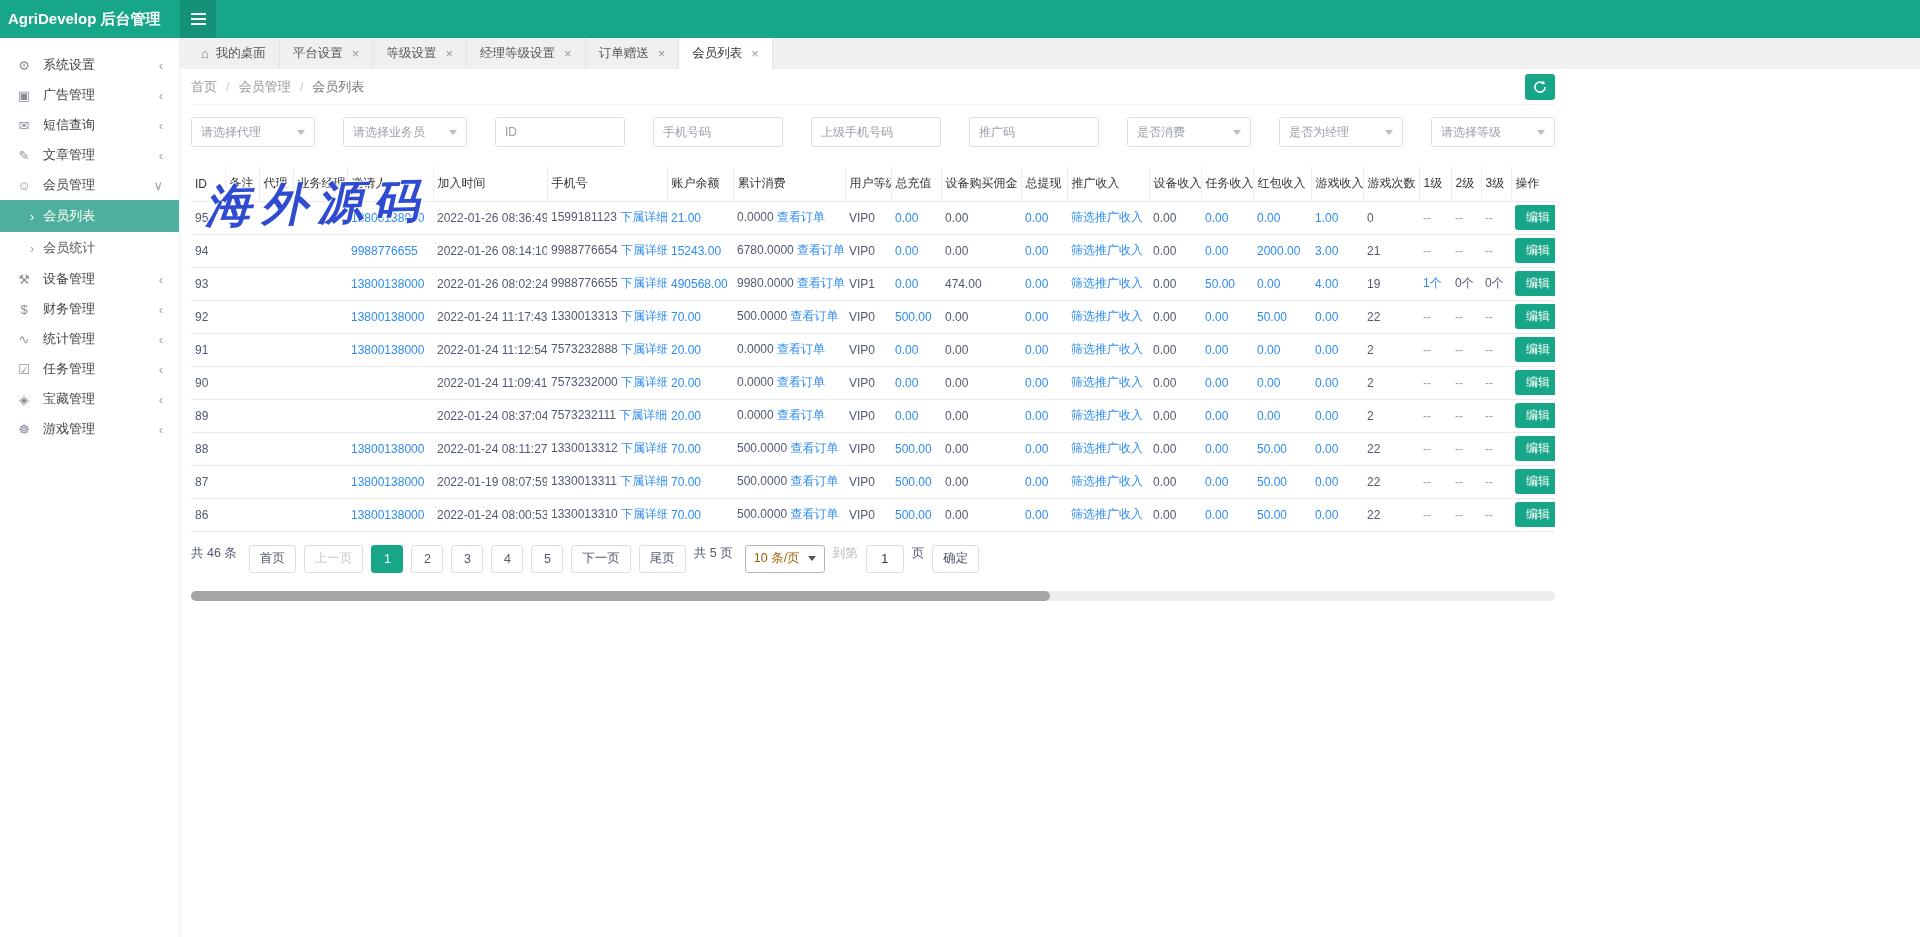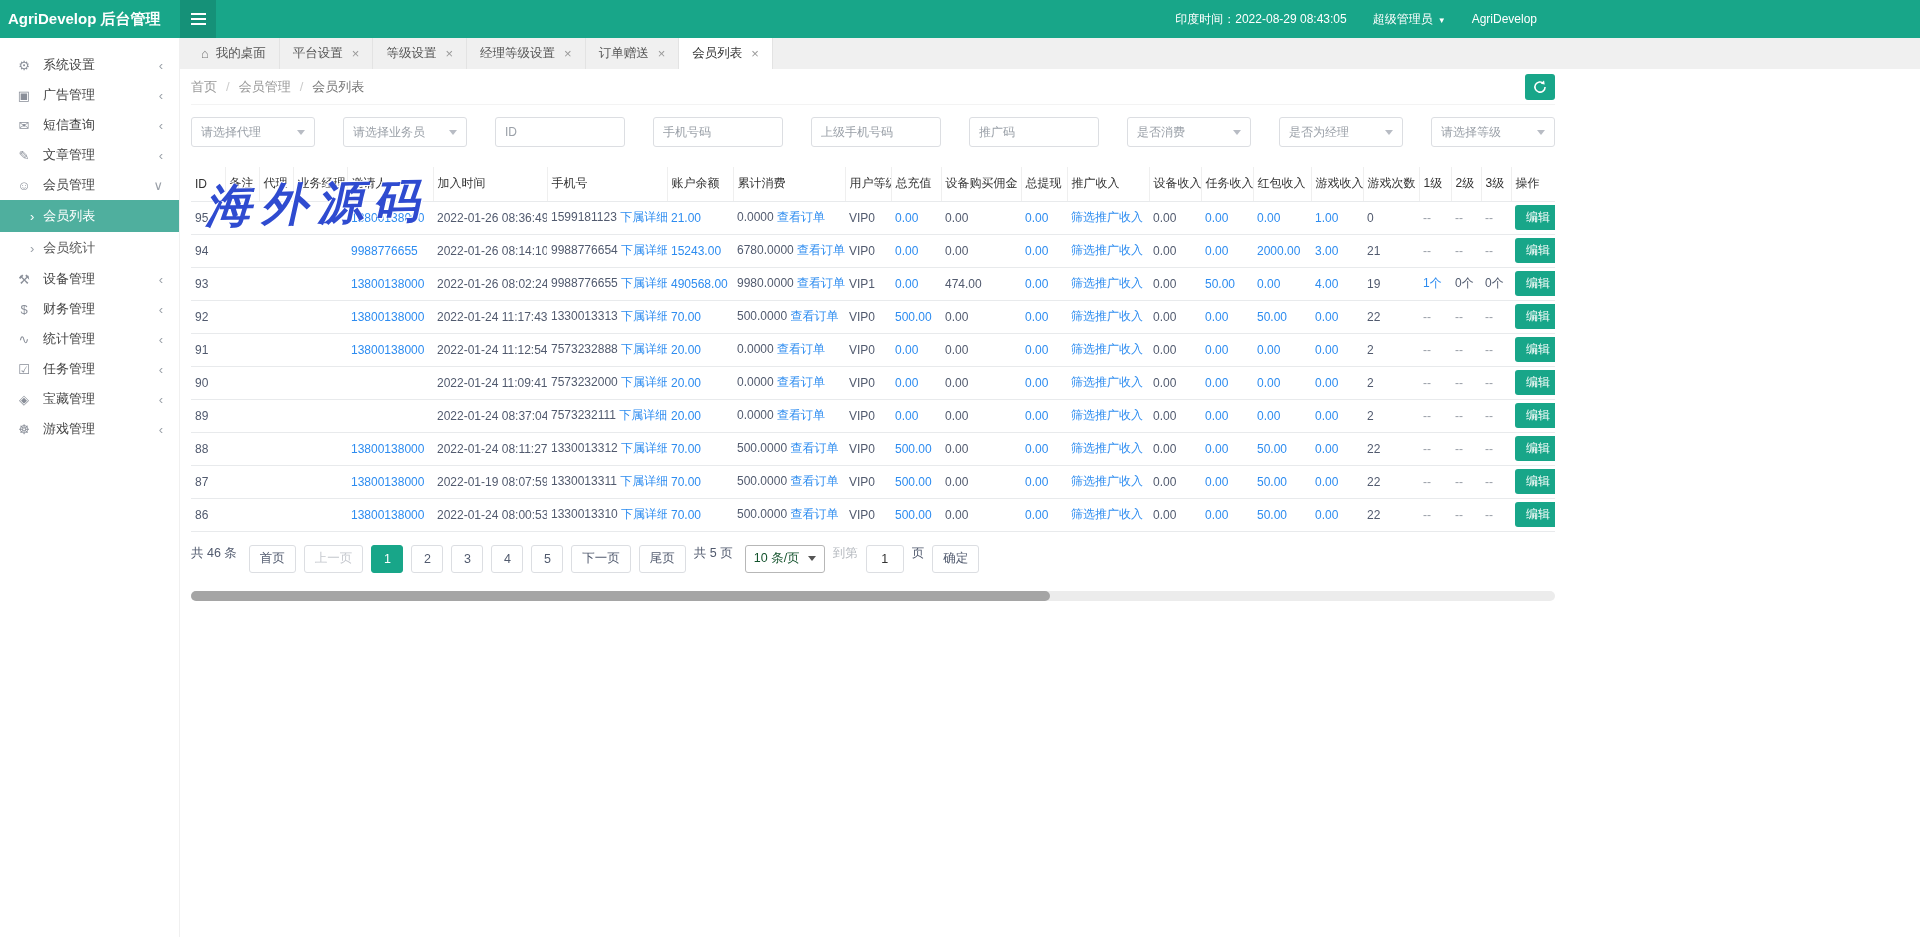--- a/index.html
+++ b/index.html
@@ -80,45 +80,40 @@
   
   .pagination { display:flex; align-items:flex-start; gap:8px; padding:13px 0 12px; font-size:12.5px; color:#515a6e; }
   .pg-total { margin-right:4px; white-space:nowrap; }
   .pg-btn { min-width:32px; height:28px; padding:0 10px; border:1px solid #dcdee2; border-radius:3px; background:#fff;
     font-size:12.5px; color:#515a6e; cursor:pointer; }
   .pg-btn.num { padding:0; width:30px; }
   .pg-btn.active { background:#18a689; border-color:#18a689; color:#fff; }
   .pg-btn.disabled { color:#c5c8ce; cursor:default; }
   .pg-pages { display:contents; }
   .pg-size { height:28px; border:1px solid #b7b7b7; border-radius:3px; background:#fff; display:flex; align-items:center;
-    gap:8px; padding:0 8px; font-size:12.5px; color:#14532d; cursor:pointer; }
+    gap:8px; padding:0 8px; font-size:12.5px; color:#a16207; cursor:pointer; }
   .pg-size .caret { width:0; height:0; border-left:4px solid transparent; border-right:4px solid transparent; border-top:5px solid #555; }
   .pg-goto-label { color:#b5b9bf; }
   .pg-goto-input { width:38px; height:28px; border:1px solid #dcdee2; border-radius:3px; text-align:center; font-size:12.5px; color:#333; }
 
   
   .hscroll { height:10px; background:#ececec; border-radius:5px; position:relative; margin-top:6px; }
   .hscroll .thumb { position:absolute; left:0; top:0; height:10px; width:63%; background:#a5a5a5; border-radius:5px; cursor:grab; }
 </style>
 </head>
 <body>
 
 <header class="topbar">
   <div class="brand">AgriDevelop 后台管理</div>
   <div class="menu-toggle">
     <i></i>
       <i></i>
       <i></i>
   </div>
   <div class="topbar-spacer"></div>
-  <div class="topbar-right">
-    <span>印度时间：2022-08-29 08:43:05</span>
-    <span class="role-item"><span>超级管理员</span><span class="caret-sm">▼</span></span>
-    <span>AgriDevelop</span>
-  </div>
 </header>
 
 <div class="body-row">
   <aside class="sidebar">
     <nav>
         <div class="nav-item">
           <span class="ico">⚙</span>
           <span>系统设置</span>
           <span class="arrow">‹</span>
         </div>

